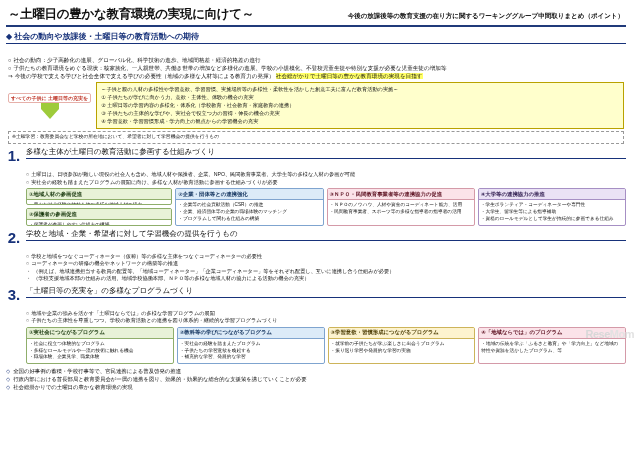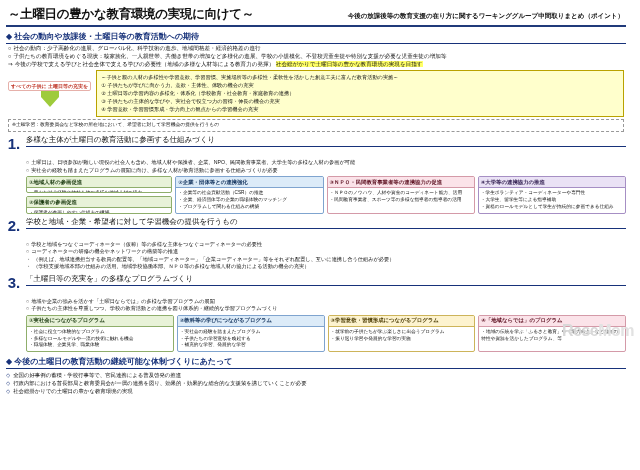--- a/index.html
+++ b/index.html
@@ -19,21 +19,21 @@
   
   .hdr{display:flex;align-items:flex-end;justify-content:space-between;padding:2px 2px 1px 2px;}
   .hdr-title{font-size:12.5px;font-weight:bold;letter-spacing:-0.3px;}
   .hdr-sub{font-size:6.5px;font-weight:bold;color:#111;padding-bottom:2px;}
   .rule{height:2px;background:#203a7a;margin:1px 0 3px 0;}
 
   
   .secbar{
     font-size:8px;font-weight:bold;color:#17327a;
     border-bottom:1.6px solid #17327a;
-    padding:1px 0 1px 0;margin-bottom:0;
+    padding:1px 0 1px 0;margin-bottom:12px;
   }
   .secbar .dia{color:#17327a;font-size:8px;margin-right:2px;}
 
   
   .t5{font-size:5.2px;line-height:1.45;}
   .t55{font-size:5.6px;line-height:1.45;}
   .bul{display:flex;gap:2px;align-items:flex-start;}
   .bul .mk{flex:0 0 auto;}
   .bul .tx{flex:1 1 auto;}
 
@@ -99,21 +99,21 @@
 
   
   .footer{margin-top:3px;}
   .footer .secbar{margin-bottom:2px;}
   .f-item{display:flex;gap:3px;font-size:5.4px;line-height:1.5;align-items:flex-start;}
   .f-item .mk{color:#17327a;font-weight:bold;}
 
   
   .wm{
     position:absolute;right:6px;bottom:2px;
-    font-size:16px;font-weight:bold;color:#d8d8d8;letter-spacing:-0.5px;
+    font-size:11px;font-weight:bold;color:#d8d8d8;letter-spacing:-0.5px;
   }
   .wm .a{color:#d8d8d8;}
   .wm .b{color:#e2e2e2;}
 </style>
 </head>
 <body>
 
 <div class="page">
 
   <div class="hdr">
@@ -266,23 +266,20 @@
         </div>
         <div class="card pink">
           <div class="card-h">④「地域ならでは」のプログラム</div>
           <div class="card-b" style="white-space:pre-line;">・地域の伝統を学ぶ「ふるさと教育」や「学力向上」など地域の特性や資源を活かしたプログラム、等</div>
         </div>
       </div>
     </div>
   </div>
 
   <div class="footer">
-    <div class="secbar">
-      <span class="dia">◆</span><span>今後の土曜日の教育活動の継続可能な体制づくりにあたって</span>
-    </div>
     <div class="f-item">
       <span class="mk">◇</span>
       <span>全国の好事例の蓄積・学校行事等で、官民連携による普及啓発の推進</span>
     </div>
     <div class="f-item">
       <span class="mk">◇</span>
       <span>行政内部における首長部局と教育委員会が一層の連携を図り、効果的・効果的な総合的な支援策を講じていくことが必要</span>
     </div>
     <div class="f-item">
       <span class="mk">◇</span>

